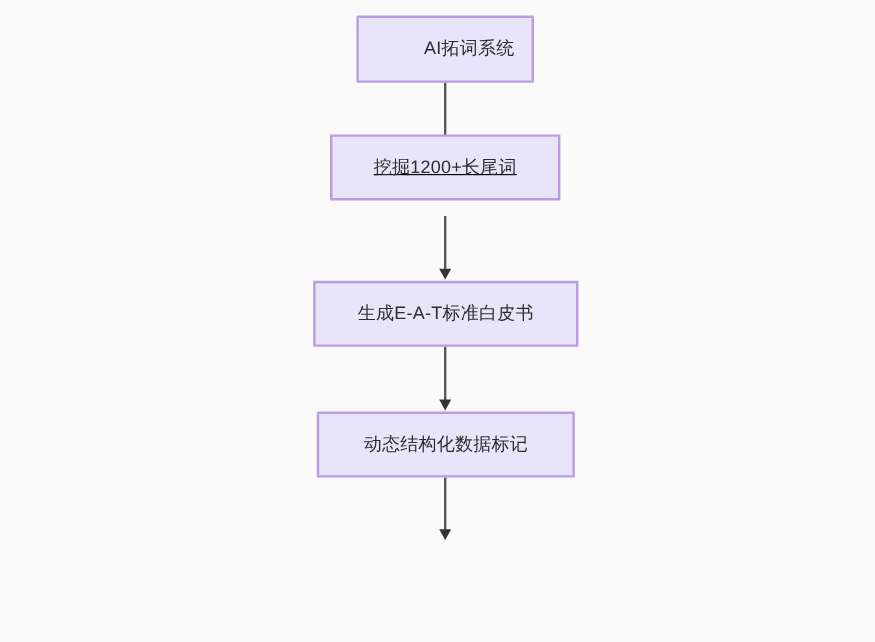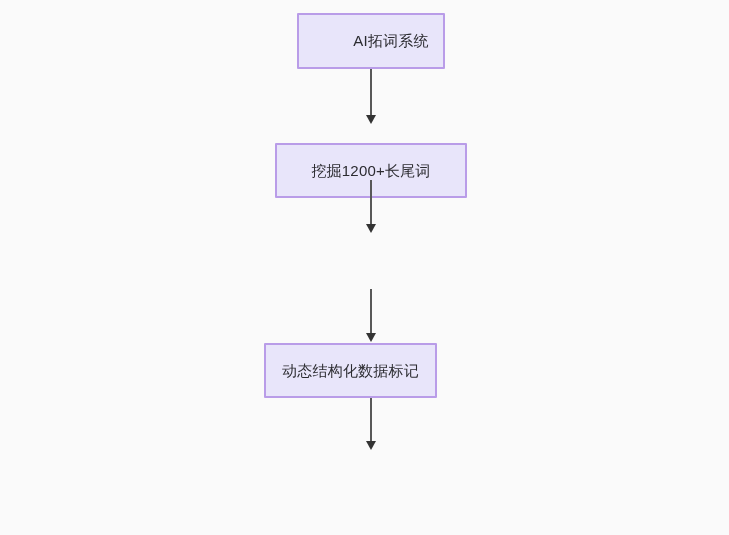--- a/index.html
+++ b/index.html
@@ -54,23 +54,23 @@
     position: absolute;
     left: -4px;
     width: 0;
     height: 0;
     border-left: 5px solid transparent;
     border-right: 5px solid transparent;
     border-top: 9px solid #333333;
   }
   
   #node-1 { left: 297px; top: 13px;  width: 148px; height: 56px; padding-left: 40px; }
-  #node-2 { left: 275px; top: 143px; width: 192px; height: 55px; }
+  #node-2 { left: 275px; top: 112px; width: 192px; height: 55px; text-decoration: underline; }
   #node-3 { left: 261px; top: 234px; width: 221px; height: 55px; }
-  #node-4 { left: 264px; top: 343px; width: 173px; height: 55px; }
+  #node-4 { left: 264px; top: 343px; width: 215px; height: 55px; }
   #node-5 { left: 252px; top: 451px; width: 239px; height: 55px; }
   
   #edge-1 { left: 370px; top: 69px;  height: 56px; }
   #edge-1 .edge-line { height: 47px; }
   #edge-1 .edge-head { top: 46px; }
   #edge-2 { left: 370px; top: 180px; height: 54px; }
   #edge-2 .edge-line { height: 45px; }
   #edge-2 .edge-head { top: 44px; }
   #edge-3 { left: 370px; top: 289px; height: 54px; }
   #edge-3 .edge-line { height: 45px; }
@@ -95,20 +95,23 @@
 
   <div class="node" id="node-2">
     <span class="node-label">挖掘1200+长尾词</span>
   </div>
 
   <div class="edge" id="edge-2">
     <div class="edge-line"></div>
     <div class="edge-head"></div>
   </div>
 
+  <div class="node" id="node-3">
+    <span class="node-label">生成E-A-T标准白皮书</span>
+  </div>
 
   <div class="edge" id="edge-3">
     <div class="edge-line"></div>
     <div class="edge-head"></div>
   </div>
 
   <div class="node" id="node-4">
     <span class="node-label">动态结构化数据标记</span>
   </div>
 

